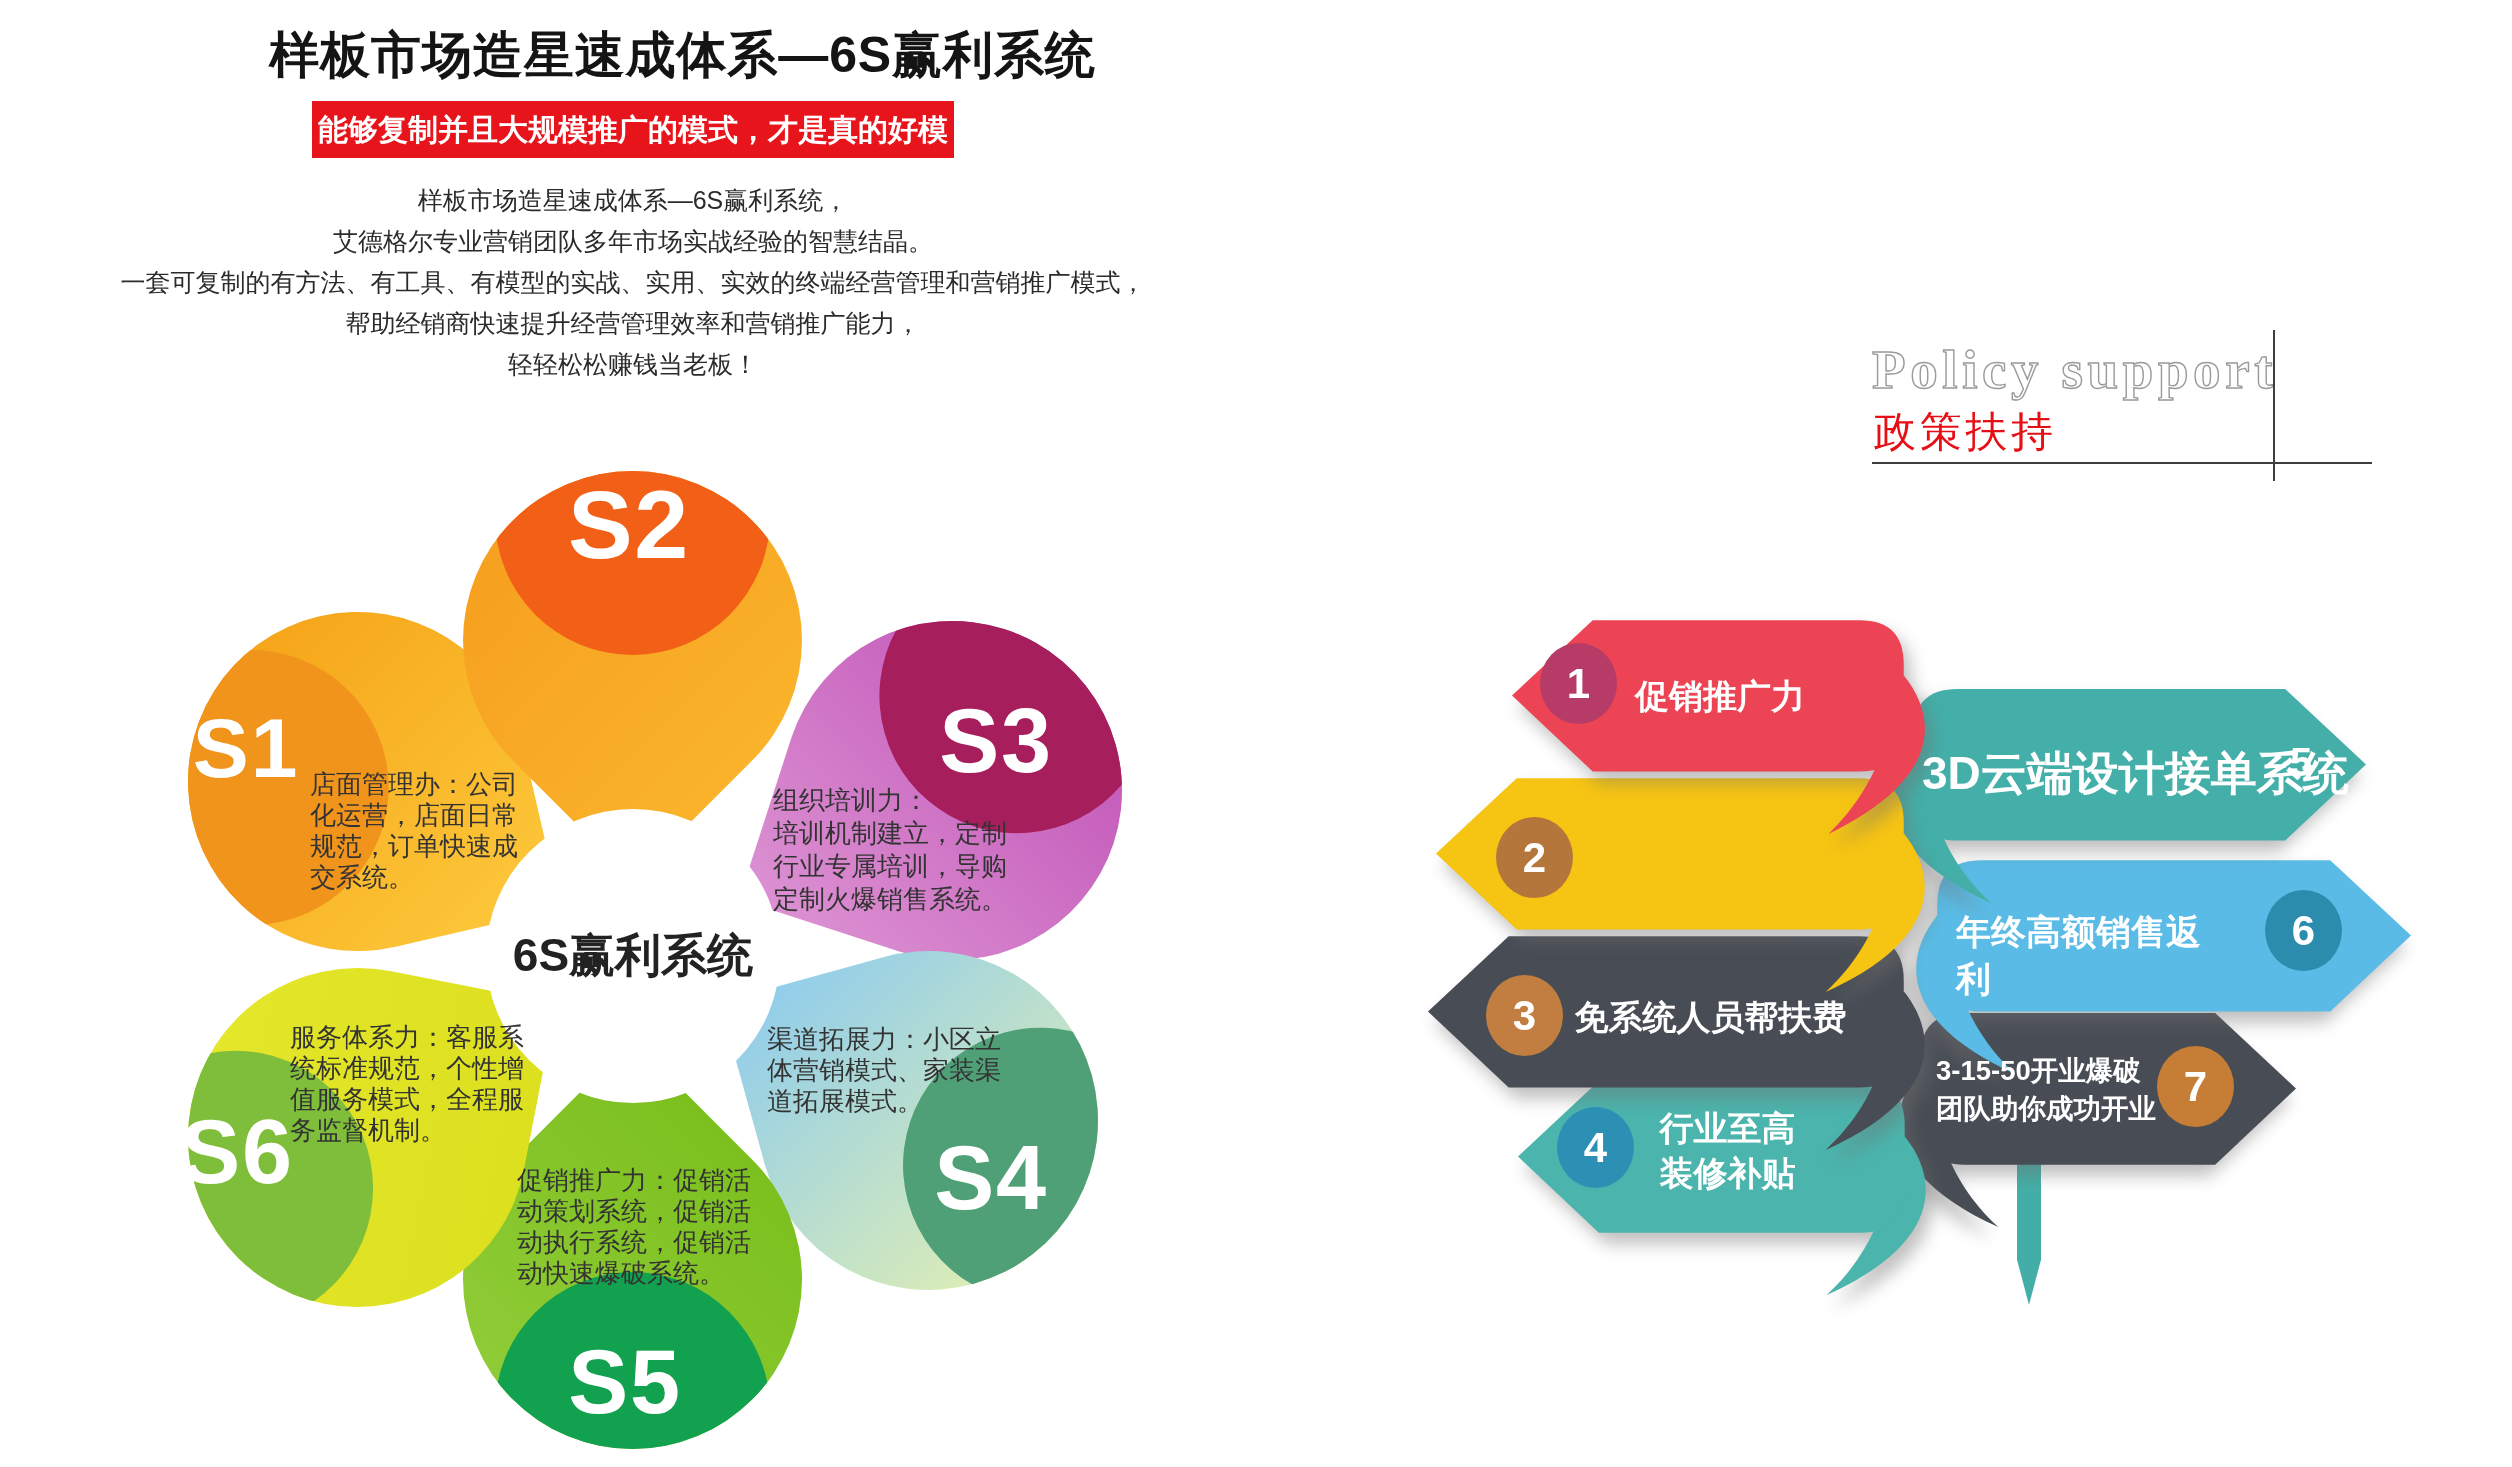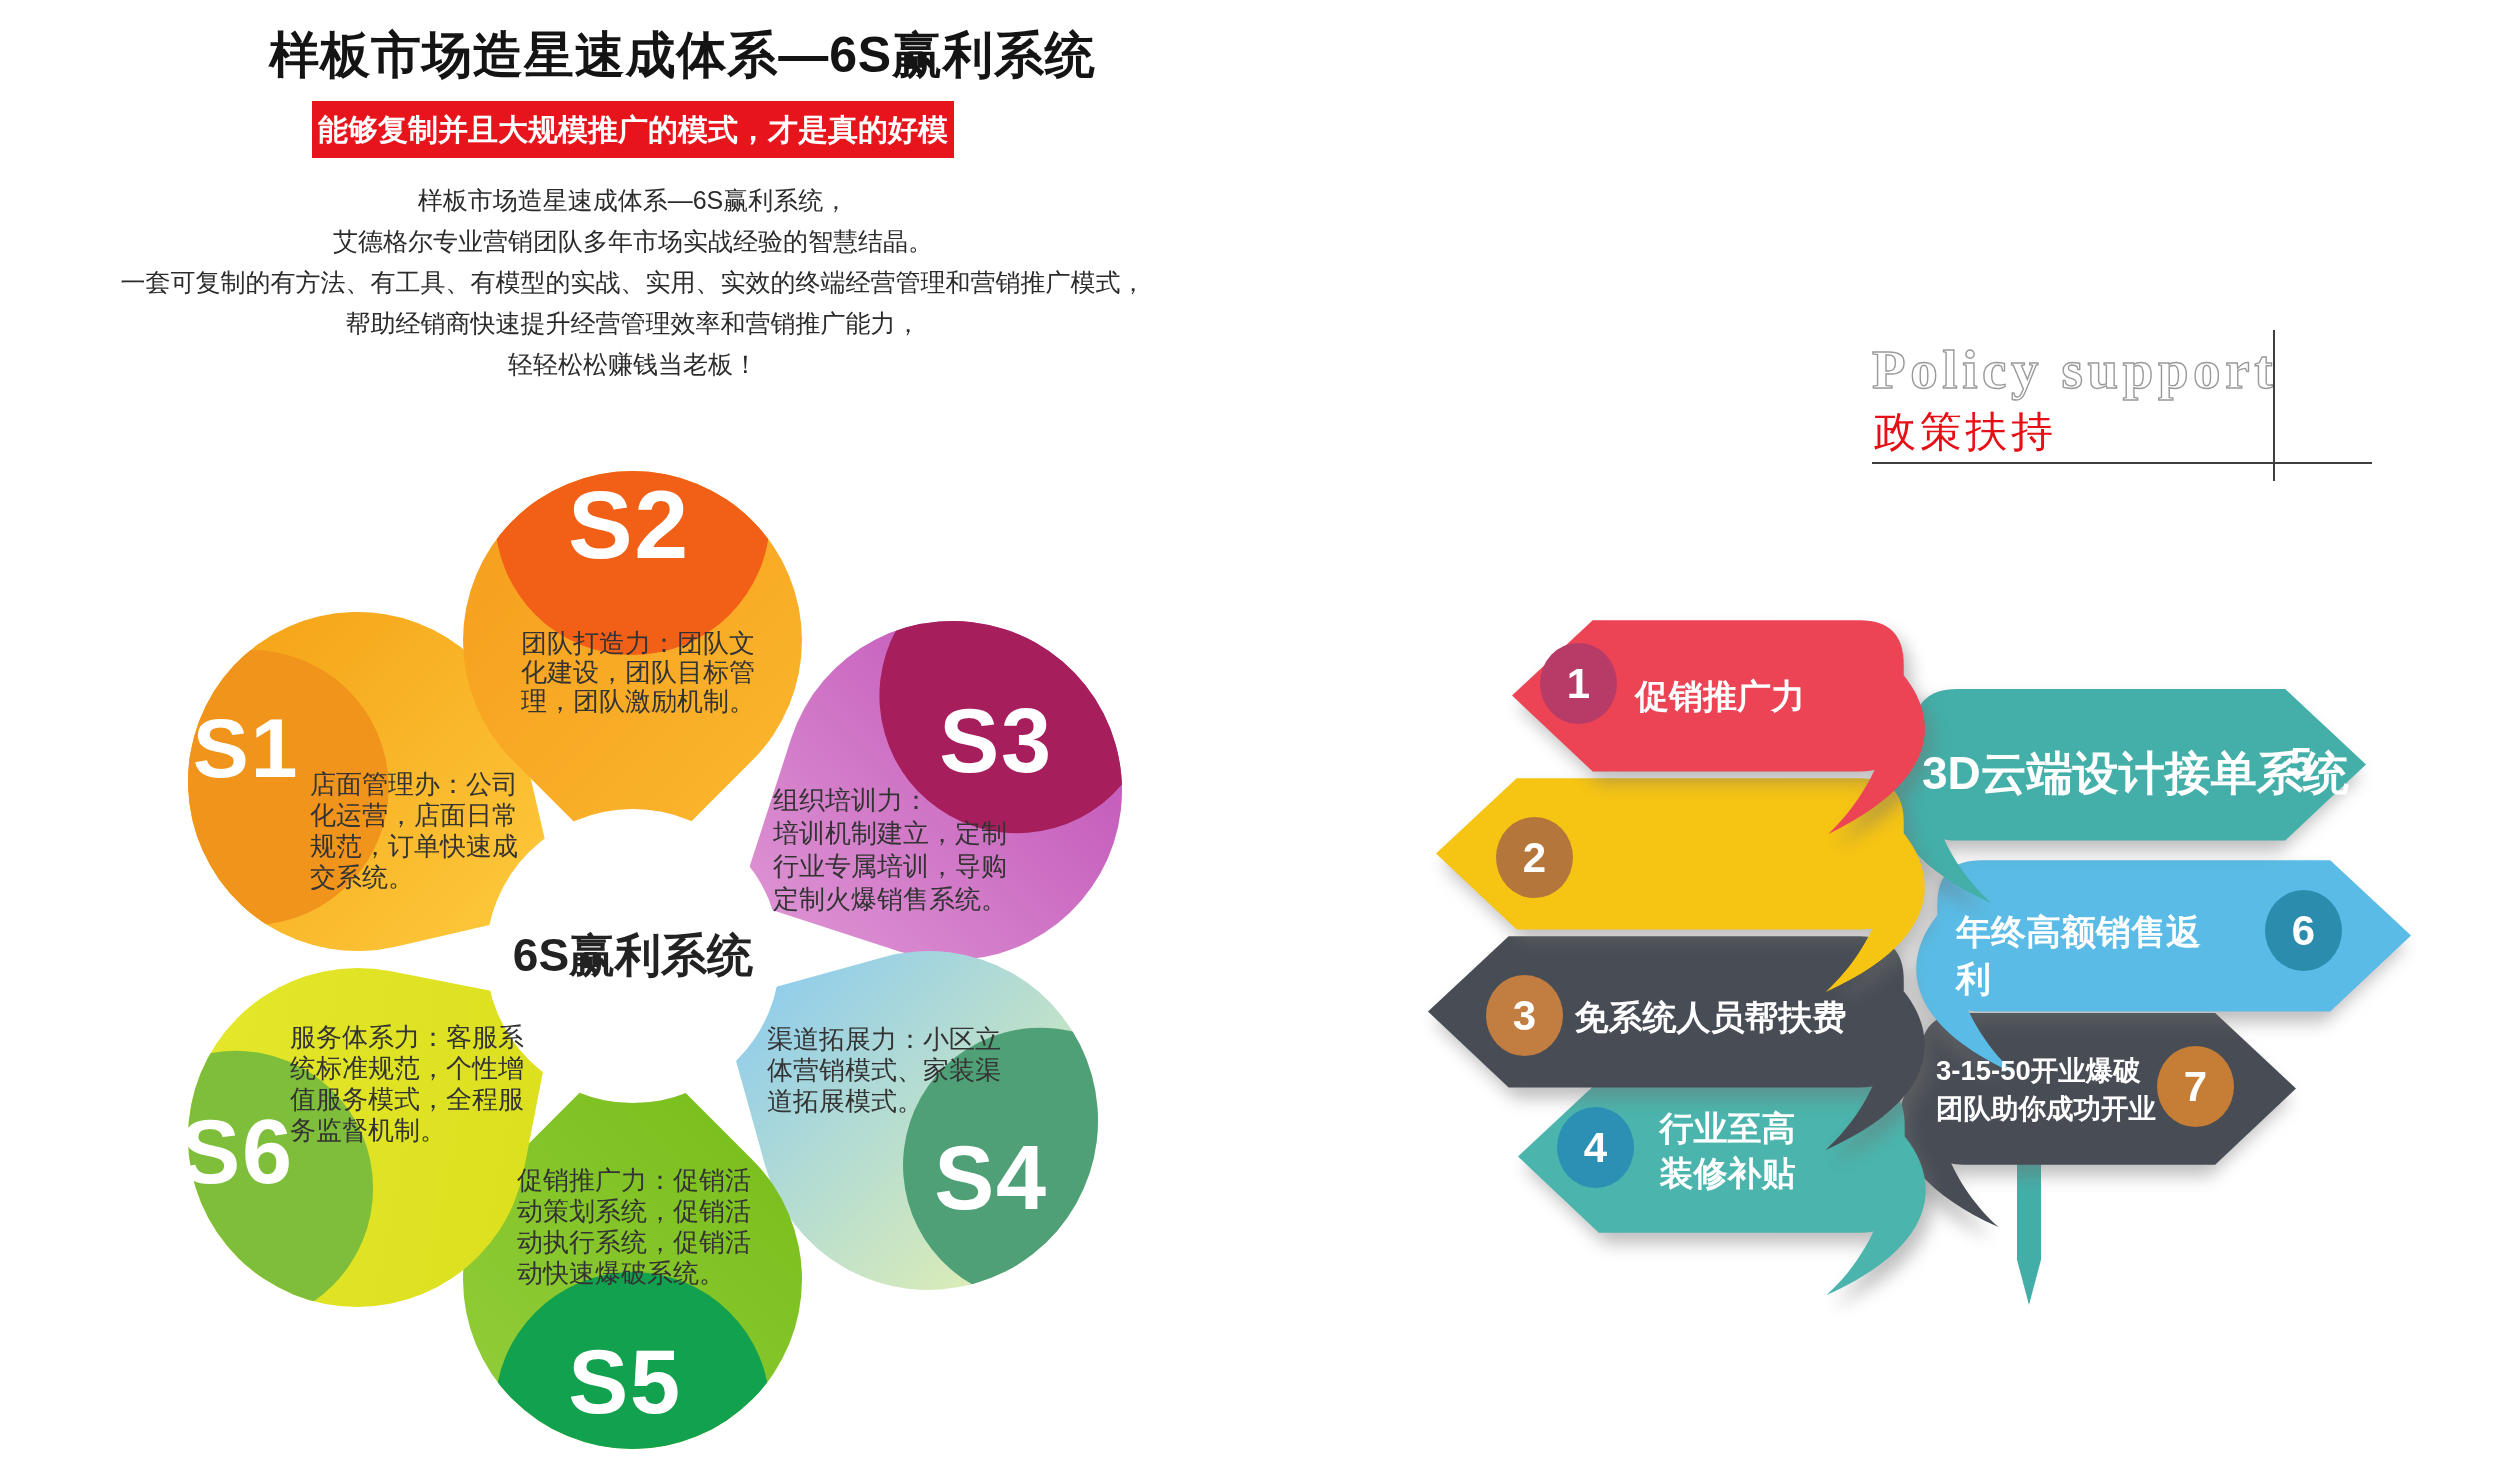--- a/index.html
+++ b/index.html
@@ -130,23 +130,20 @@
   <div class="slabel l2">S2</div>
   <div class="slabel l3">S3</div>
   <div class="slabel l4">S4</div>
   <div class="slabel l5">S5</div>
   <div class="slabel l6">S6</div>
 
   <div class="ptext t1">店面管理办：公司
 化运营，店面日常
 规范，订单快速成
 交系统。</div>
-  <div class="ptext t2">团队打造力：团队文
-化建设，团队目标管
-理，团队激励机制。</div>
   <div class="ptext t3">组织培训力：
 培训机制建立，定制
 行业专属培训，导购
 定制火爆销售系统。</div>
   <div class="ptext t4">渠道拓展力：小区立
 体营销模式、家装渠
 道拓展模式。</div>
   <div class="ptext t5">促销推广力：促销活
 动策划系统，促销活
 动执行系统，促销活

